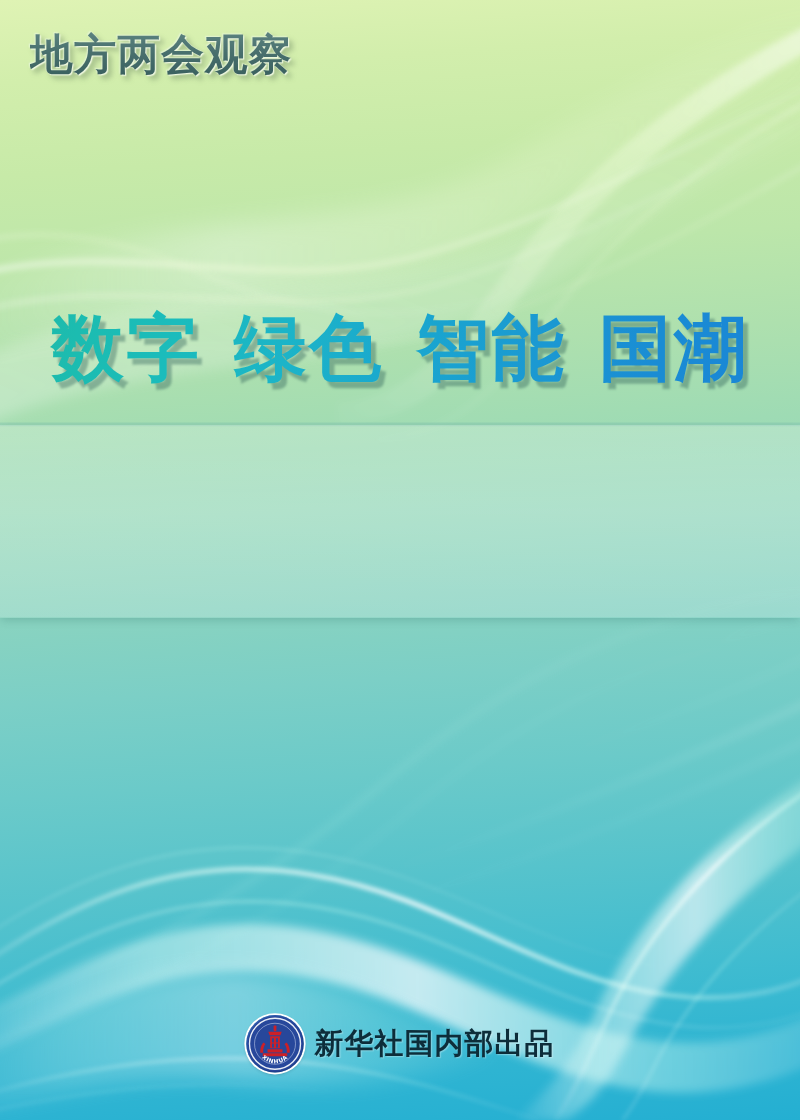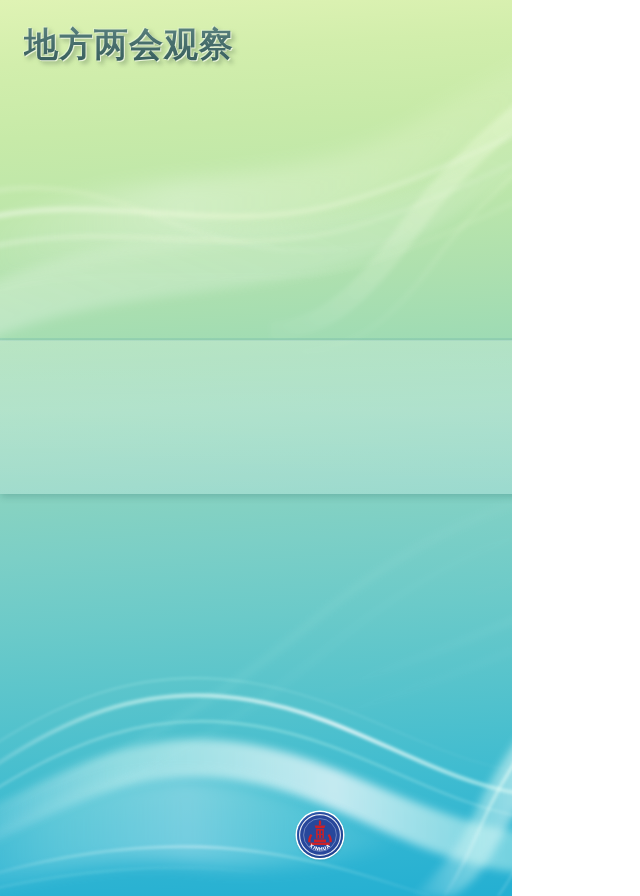--- a/index.html
+++ b/index.html
@@ -2,21 +2,21 @@
 <html><head>
 <meta charset="utf-8">
 <style>
   html, body {
     margin: 0;
     padding: 0;
     background: #ffffff;
   }
   #poster {
     position: relative;
-    width: 512px;
+    width: 640px;
     height: 896px;
     overflow: hidden;
     font-family: "DejaVu Sans", "Liberation Sans", sans-serif;
     background: linear-gradient(176deg,
         #dff3b4 0%,
         #d2eeac 7%,
         #c7eaa8 15%,
         #bce6aa 24%,
         #aee0ae 32%,
         #9edbb4 40%,
@@ -269,20 +269,23 @@
 
       <path d="M-40,884 C60,852 160,838 260,852 C330,862 380,880 430,896" stroke="url(#wb1)" stroke-width="2.2" fill="none" filter="url(#wsoft1)" opacity="0.55"></path>
       <path d="M-40,896 C70,870 170,860 268,874" stroke="url(#wb2)" stroke-width="1.4" fill="none" filter="url(#wsoft1)" opacity="0.45"></path>
 
       <path d="M560,520 C610,500 650,488 690,480" stroke="url(#wb3)" stroke-width="2" fill="none" filter="url(#wsoft2)" opacity="0.30"></path>
     </svg>
   </div>
 
   <div class="kicker">地方两会观察</div>
 
+  <div class="headline">
+    <span>数字</span><span class="sp"></span><span>绿色</span><span class="sp"></span><span>智能</span><span class="sp"></span><span>国潮</span>
+  </div>
 
 
   <div class="footer">
     <div class="logo">
       <svg viewBox="0 0 46 46" xmlns="http://www.w3.org/2000/svg" aria-hidden="true">
         <circle cx="23" cy="23" r="22" fill="#27479b"></circle>
         <circle cx="23" cy="23" r="20.4" fill="none" stroke="#ffffff" stroke-width="1.1" opacity="0.9"></circle>
         <circle cx="23" cy="23" r="16.4" fill="none" stroke="#c8d4ef" stroke-width="0.8" opacity="0.55"></circle>
 
         <g fill="#cc2027">
@@ -300,15 +303,16 @@
           <rect x="20.6" y="22.9" width="1.5" height="3.1"></rect>
           <rect x="23.9" y="22.9" width="1.5" height="3.1"></rect>
         </g>
 
         <path id="arcpath" d="M9.4 28.6 A 14.2 14.2 0 0 0 36.6 28.6" fill="none"></path>
         <text font-family="DejaVu Sans, Liberation Sans, sans-serif" font-size="4.6" font-weight="bold" fill="#ffffff" letter-spacing="0.6">
           <textPath href="#arcpath" startOffset="50%" text-anchor="middle">XINHUA</textPath>
         </text>
       </svg>
     </div>
+    <div class="credit">新华社国内部出品</div>
   </div>
 
 </div>
 
 </body></html>

